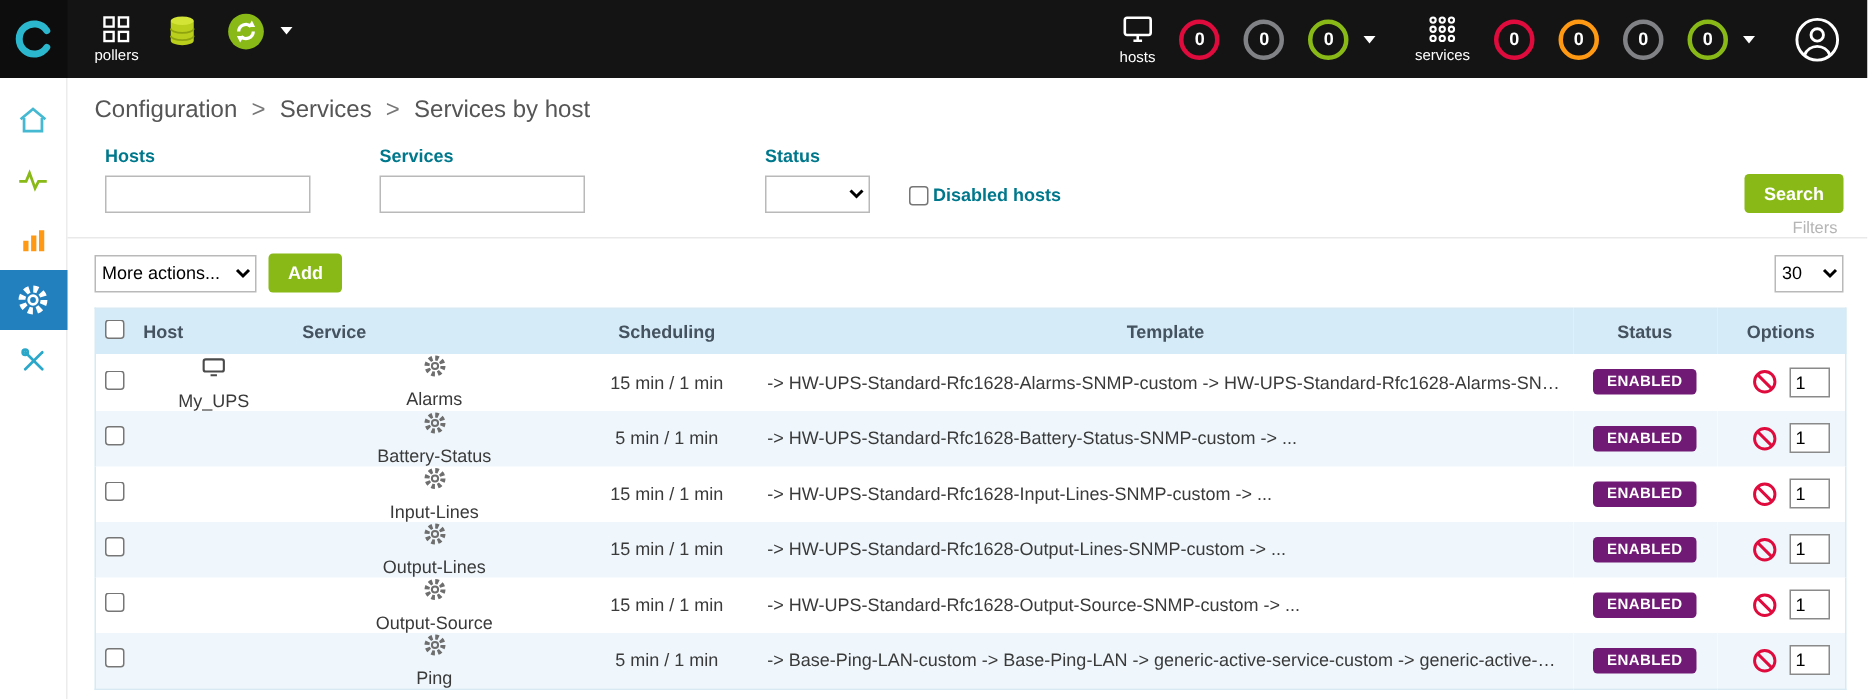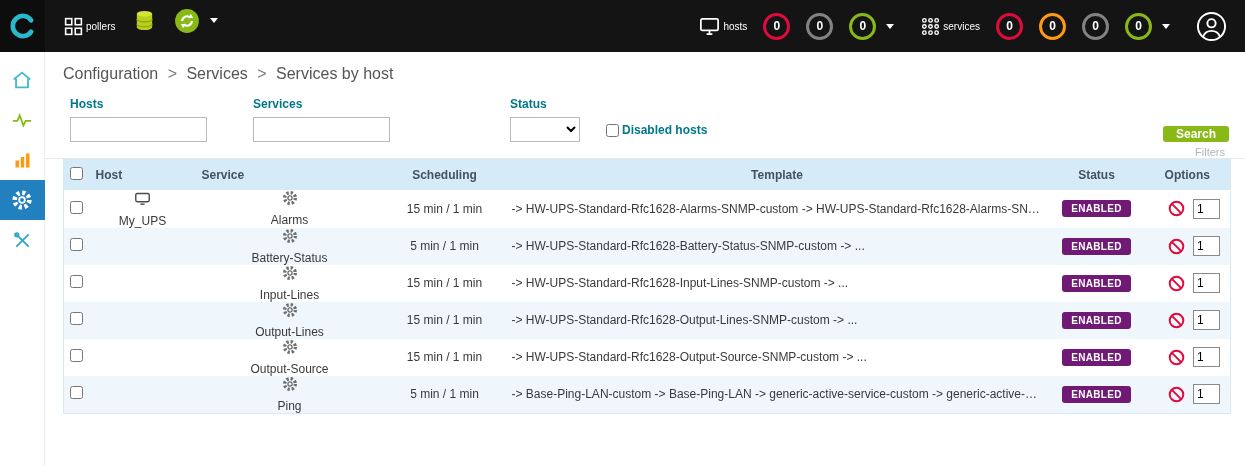--- a/index.html
+++ b/index.html
@@ -2,21 +2,21 @@
 <html><head>
 <meta charset="utf-8">
 <style>
   * { margin:0; padding:0; box-sizing:border-box; }
   html,body { width:1245px; height:466px; overflow:hidden; }
   body { font-family:"Liberation Sans", sans-serif; background:#fff; color:#333; }
 
   
   .topbar { height:52px; background:#141414; display:flex; align-items:center; color:#fff; }
   .logo-box { width:45px; height:52px; display:flex; align-items:center; justify-content:center; background:#0d0d0d; flex:none; }
-  .tb-item { display:flex; align-items:center; gap:2px; margin-left:18px; }
+  .tb-item { display:flex; flex-direction:column; align-items:center; gap:2px; margin-left:18px; }
   .tb-item .tb-label { font-size:10px; color:#fff; }
   .chev { width:0; height:0; border-left:4px solid transparent; border-right:4px solid transparent; border-top:5px solid #fff; margin-left:10px; cursor:pointer; }
   .tb-right { margin-left:auto; display:flex; align-items:center; }
   .counter { width:27px; height:27px; border-radius:50%; border:3px solid #888; background:#141414; color:#fff;
              display:flex; align-items:center; justify-content:center; font-size:12px; font-weight:bold; margin-left:16px; cursor:pointer; }
   .tb-group { display:flex; align-items:center; margin-right:26px; }
   .clock { text-align:center; font-size:13px; line-height:1.35; margin:0 26px 0 30px; }
   .user-box { margin-right:18px; cursor:pointer; display:flex; align-items:center; }
 
   
@@ -35,21 +35,21 @@
   .filter-bar { position:relative; display:flex; align-items:flex-end; padding:6px 16px 16px 25px; border-bottom:1px solid #e9e9e9; }
   .f-block { display:flex; flex-direction:column; }
   .f-label { font-size:12px; font-weight:bold; color:#00788c; margin-bottom:6px; }
   .f-input { width:137px; height:25px; border:1px solid #b9b9b9; font-size:12px; padding:0 5px; }
   .f-select { height:25px; font-size:12px; border:1px solid #b9b9b9; background:#fff; }
   .sel-templates { width:337px; }
   .sel-status { width:70px; }
   .check-block { display:flex; align-items:center; gap:3px; margin:0 0 5px 26px; }
   .check-label { font-size:12px; font-weight:bold; color:#00788c; }
   .btn-green { background:#88b917; color:#fff; border:none; border-radius:3px; font-size:12px; font-weight:bold;
-               height:16px; padding:0 13px; cursor:pointer; }
+               height:26px; padding:0 13px; cursor:pointer; }
   .search-btn { margin-left:auto; }
   .filters-caption { position:absolute; right:20px; bottom:0px; font-size:11px; color:#b5b5b5; }
 
   
   .actions-row { display:flex; align-items:center; padding:10px 16px 10px 18px; }
   .more-actions { width:108px; height:25px; font-size:12px; border:1px solid #b9b9b9; background:#fff; }
   .add-btn { margin-left:8px; }
   .pagesize { margin-left:auto; width:46px; height:25px; font-size:12px; border:1px solid #b9b9b9; background:#fff; }
 
   
@@ -228,20 +228,29 @@
         </select>
       </div>
       <div class="check-block">
         <input type="checkbox" style="">
         <span class="check-label">Disabled hosts</span>
       </div>
       <button class="btn-green search-btn">Search</button>
       <span class="filters-caption">Filters</span>
     </section>
 
+    <div class="actions-row">
+      <select class="more-actions">
+        <option>More actions...</option>
+      </select>
+      <button class="btn-green add-btn">Add</button>
+      <select class="pagesize">
+        <option>30</option>
+      </select>
+    </div>
 
     <table>
       <colgroup>
         <col style="width:26px;">
           <col style="width:106px;">
           <col style="width:188px;">
         <col style="width:122px;">
           <col>
           <col style="width:96px;">
           <col style="width:86px;">

